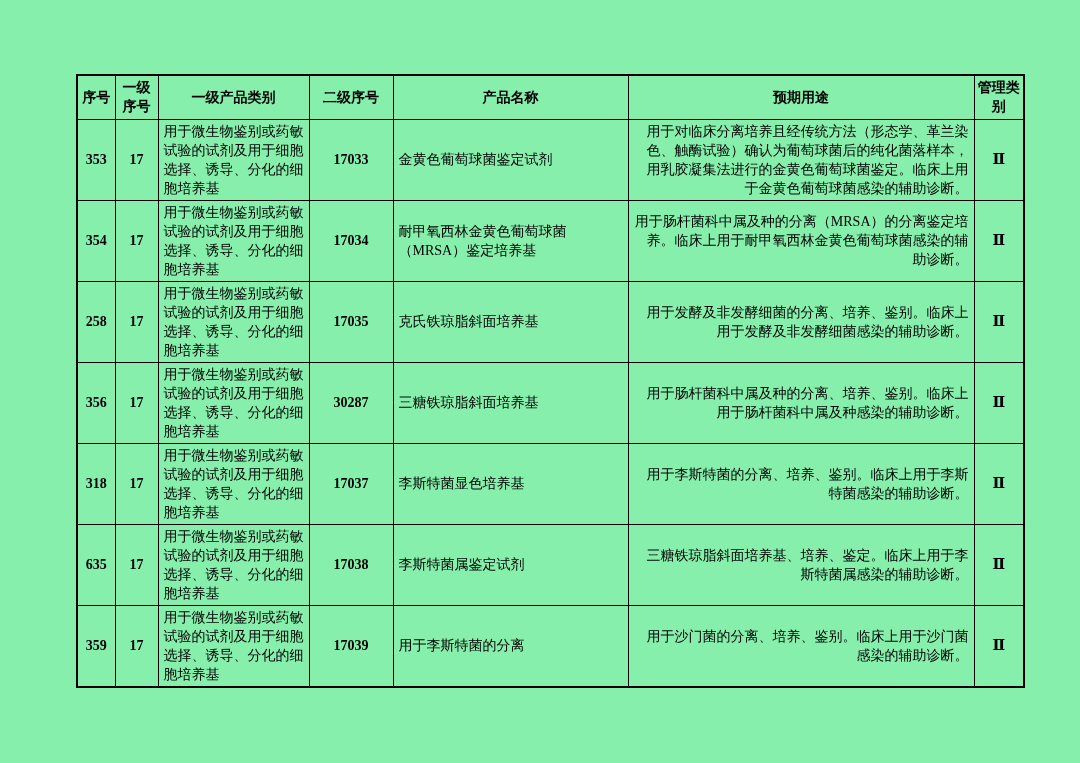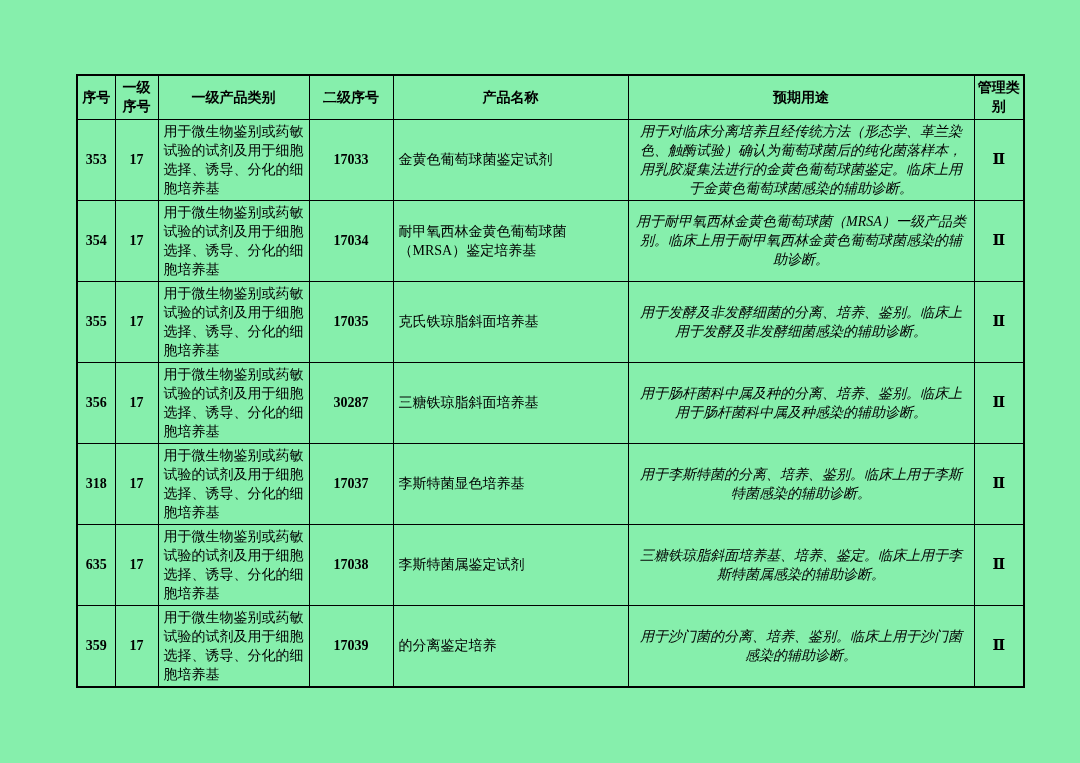--- a/index.html
+++ b/index.html
@@ -53,23 +53,22 @@
     text-align: left;
     padding: 2px 4px;
     line-height: 17px;
   }
   td.prod {
     text-align: left;
     padding: 2px 8px;
     margin-top: 44px;
   }
   td.use {
-    text-align: center;
+    text-align: right;
     padding: 2px 5px;
-    font-style: italic;
   }
   td.cls {
     font-size: 15px;
   }
 </style>
 </head>
 <body>
 
 <div class="page">
   <table class="catalog">
@@ -102,25 +101,25 @@
         <td class="prod">金黄色葡萄球菌鉴定试剂</td>
         <td class="use">用于对临床分离培养且经传统方法（形态学、革兰染色、触酶试验）确认为葡萄球菌后的纯化菌落样本，用乳胶凝集法进行的金黄色葡萄球菌鉴定。临床上用于金黄色葡萄球菌感染的辅助诊断。</td>
         <td class="cls">Ⅱ</td>
       </tr>
       <tr>
         <td class="num">354</td>
         <td class="num">17</td>
         <td class="cat">用于微生物鉴别或药敏试验的试剂及用于细胞选择、诱导、分化的细胞培养基</td>
         <td class="num">17034</td>
         <td class="prod">耐甲氧西林金黄色葡萄球菌（MRSA）鉴定培养基</td>
-        <td class="use">用于耐甲氧西林金黄色葡萄球菌（MRSA）一级产品类别。临床上用于耐甲氧西林金黄色葡萄球菌感染的辅助诊断。</td>
+        <td class="use">用于肠杆菌科中属及种的分离（MRSA）的分离鉴定培养。临床上用于耐甲氧西林金黄色葡萄球菌感染的辅助诊断。</td>
         <td class="cls">Ⅱ</td>
       </tr>
       <tr>
-        <td class="num">355</td>
+        <td class="num">258</td>
         <td class="num">17</td>
         <td class="cat">用于微生物鉴别或药敏试验的试剂及用于细胞选择、诱导、分化的细胞培养基</td>
         <td class="num">17035</td>
         <td class="prod">克氏铁琼脂斜面培养基</td>
         <td class="use">用于发酵及非发酵细菌的分离、培养、鉴别。临床上用于发酵及非发酵细菌感染的辅助诊断。</td>
         <td class="cls">Ⅱ</td>
       </tr>
       <tr>
         <td class="num">356</td>
         <td class="num">17</td>
@@ -146,19 +145,19 @@
         <td class="num">17038</td>
         <td class="prod">李斯特菌属鉴定试剂</td>
         <td class="use">三糖铁琼脂斜面培养基、培养、鉴定。临床上用于李斯特菌属感染的辅助诊断。</td>
         <td class="cls">Ⅱ</td>
       </tr>
       <tr>
         <td class="num">359</td>
         <td class="num">17</td>
         <td class="cat">用于微生物鉴别或药敏试验的试剂及用于细胞选择、诱导、分化的细胞培养基</td>
         <td class="num">17039</td>
-        <td class="prod">的分离鉴定培养</td>
+        <td class="prod">用于李斯特菌的分离</td>
         <td class="use">用于沙门菌的分离、培养、鉴别。临床上用于沙门菌感染的辅助诊断。</td>
         <td class="cls">Ⅱ</td>
       </tr>
     </tbody>
   </table>
 </div>
 
 </body></html>

